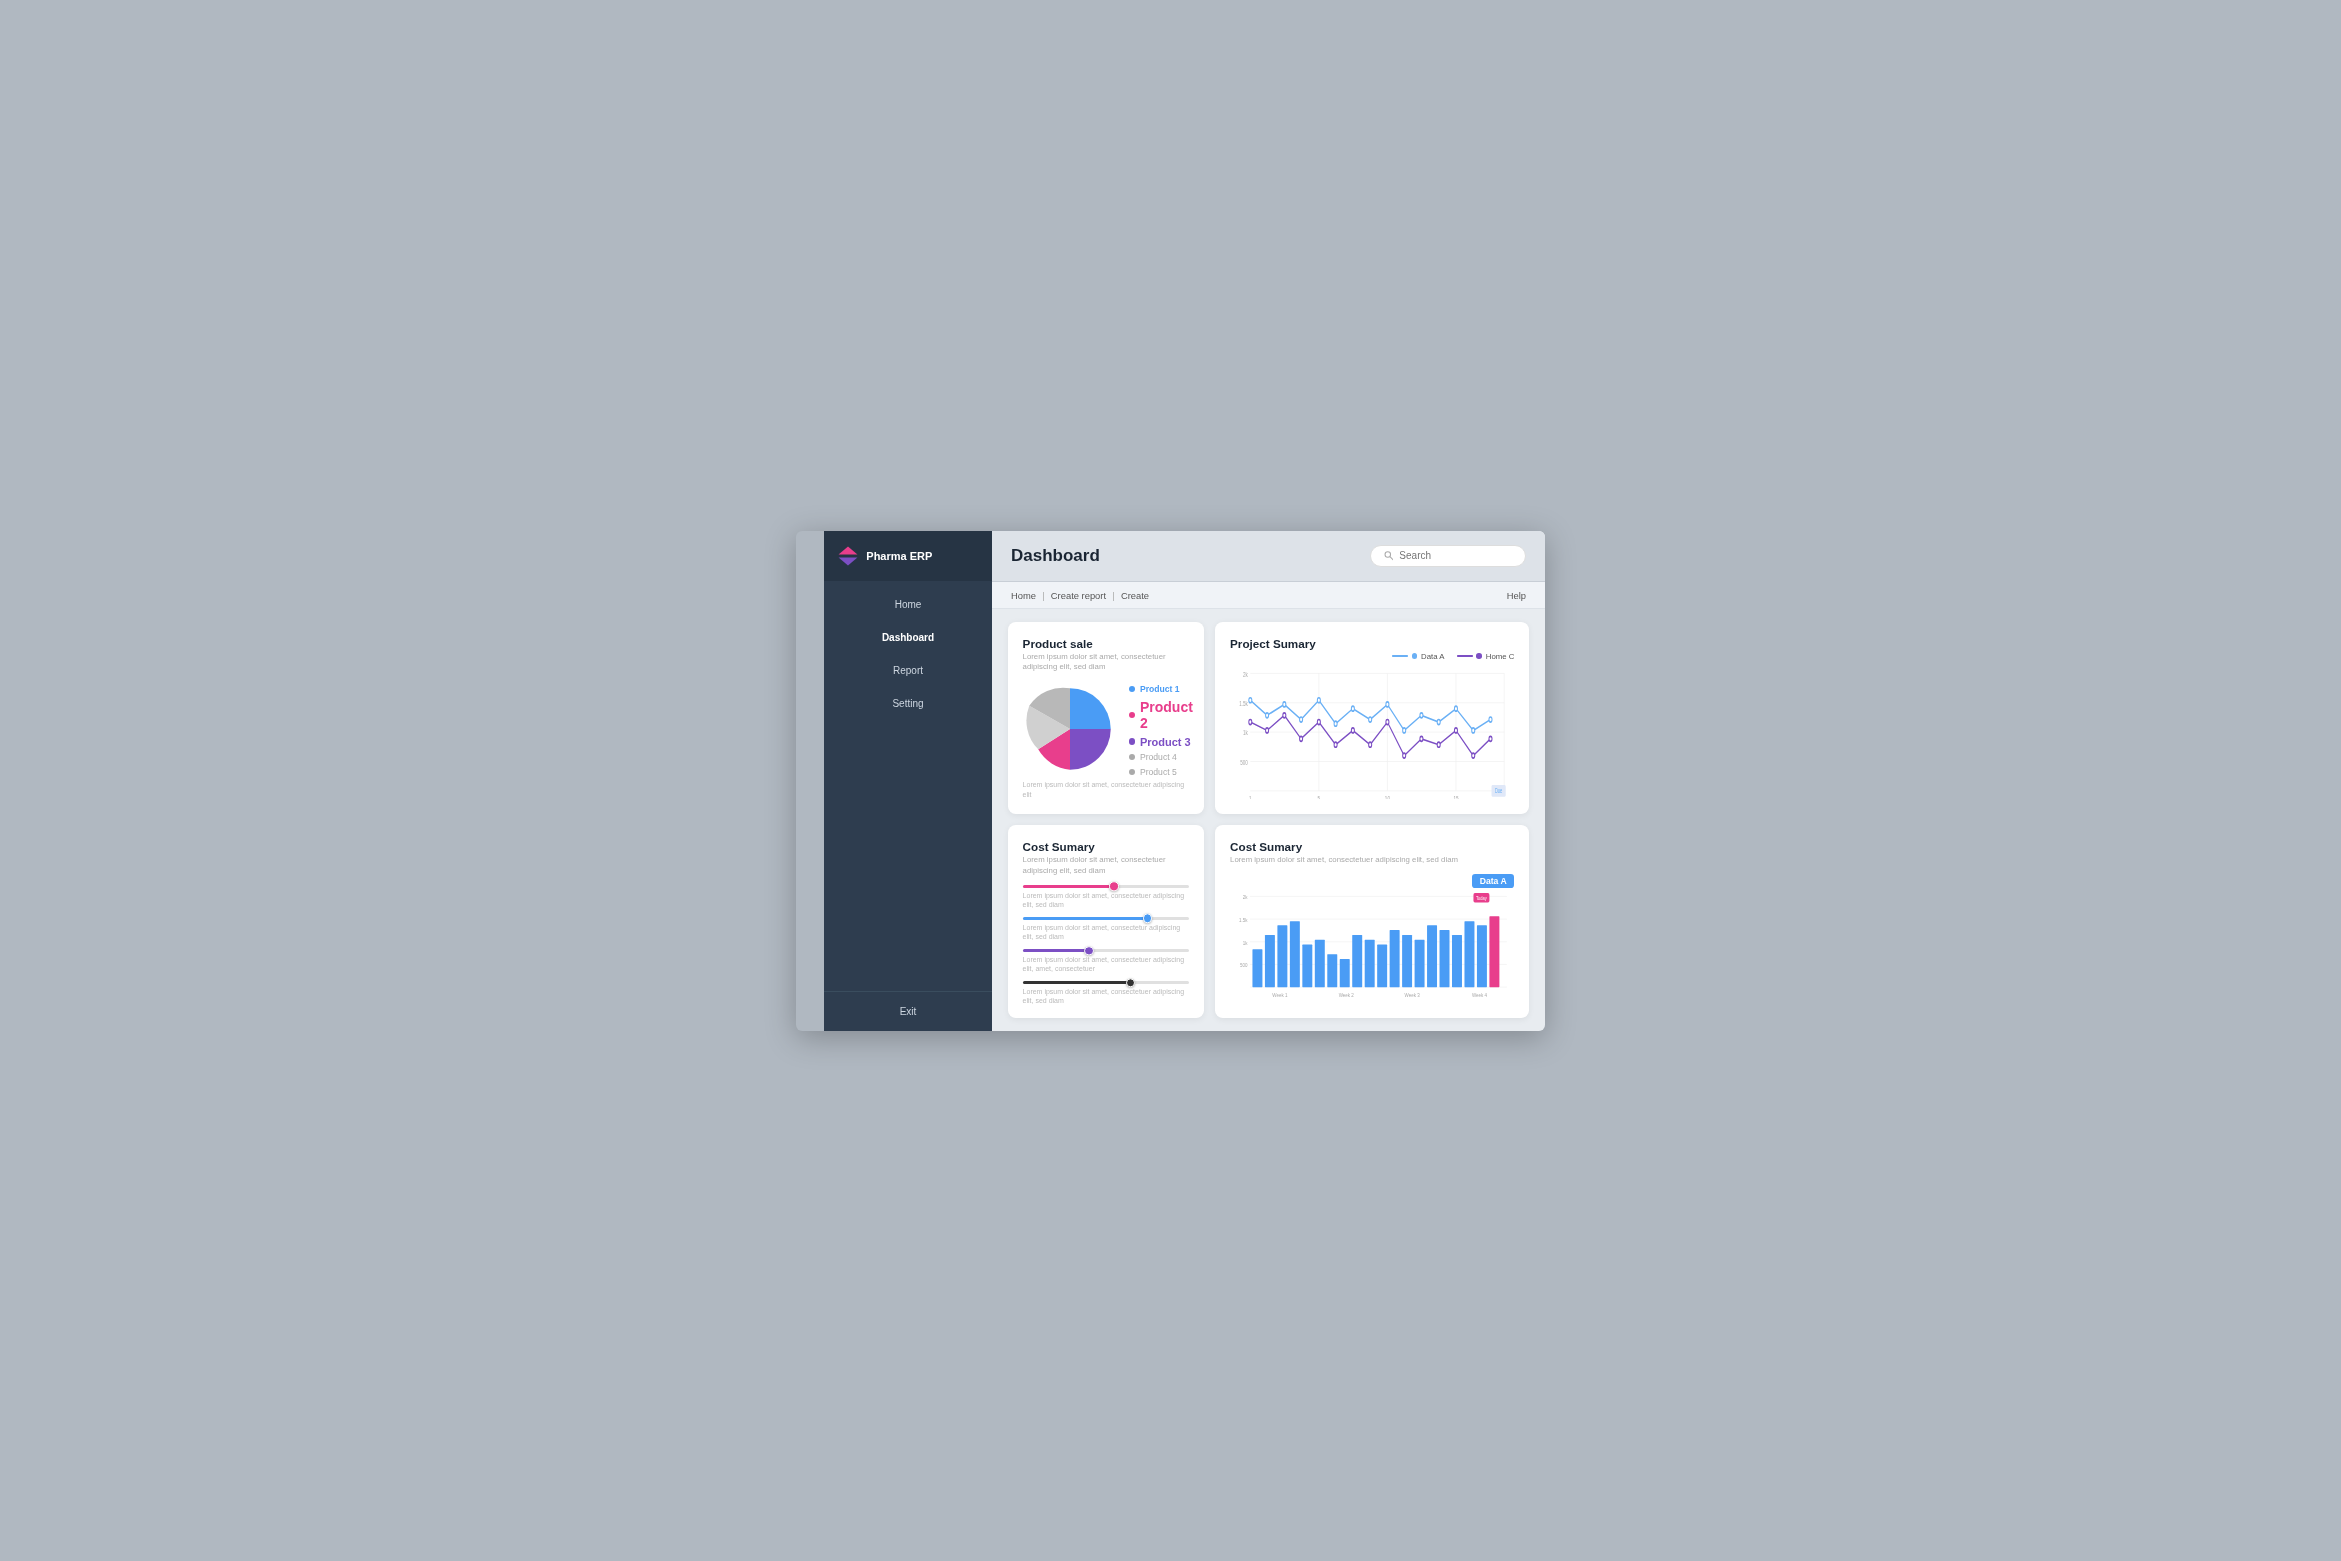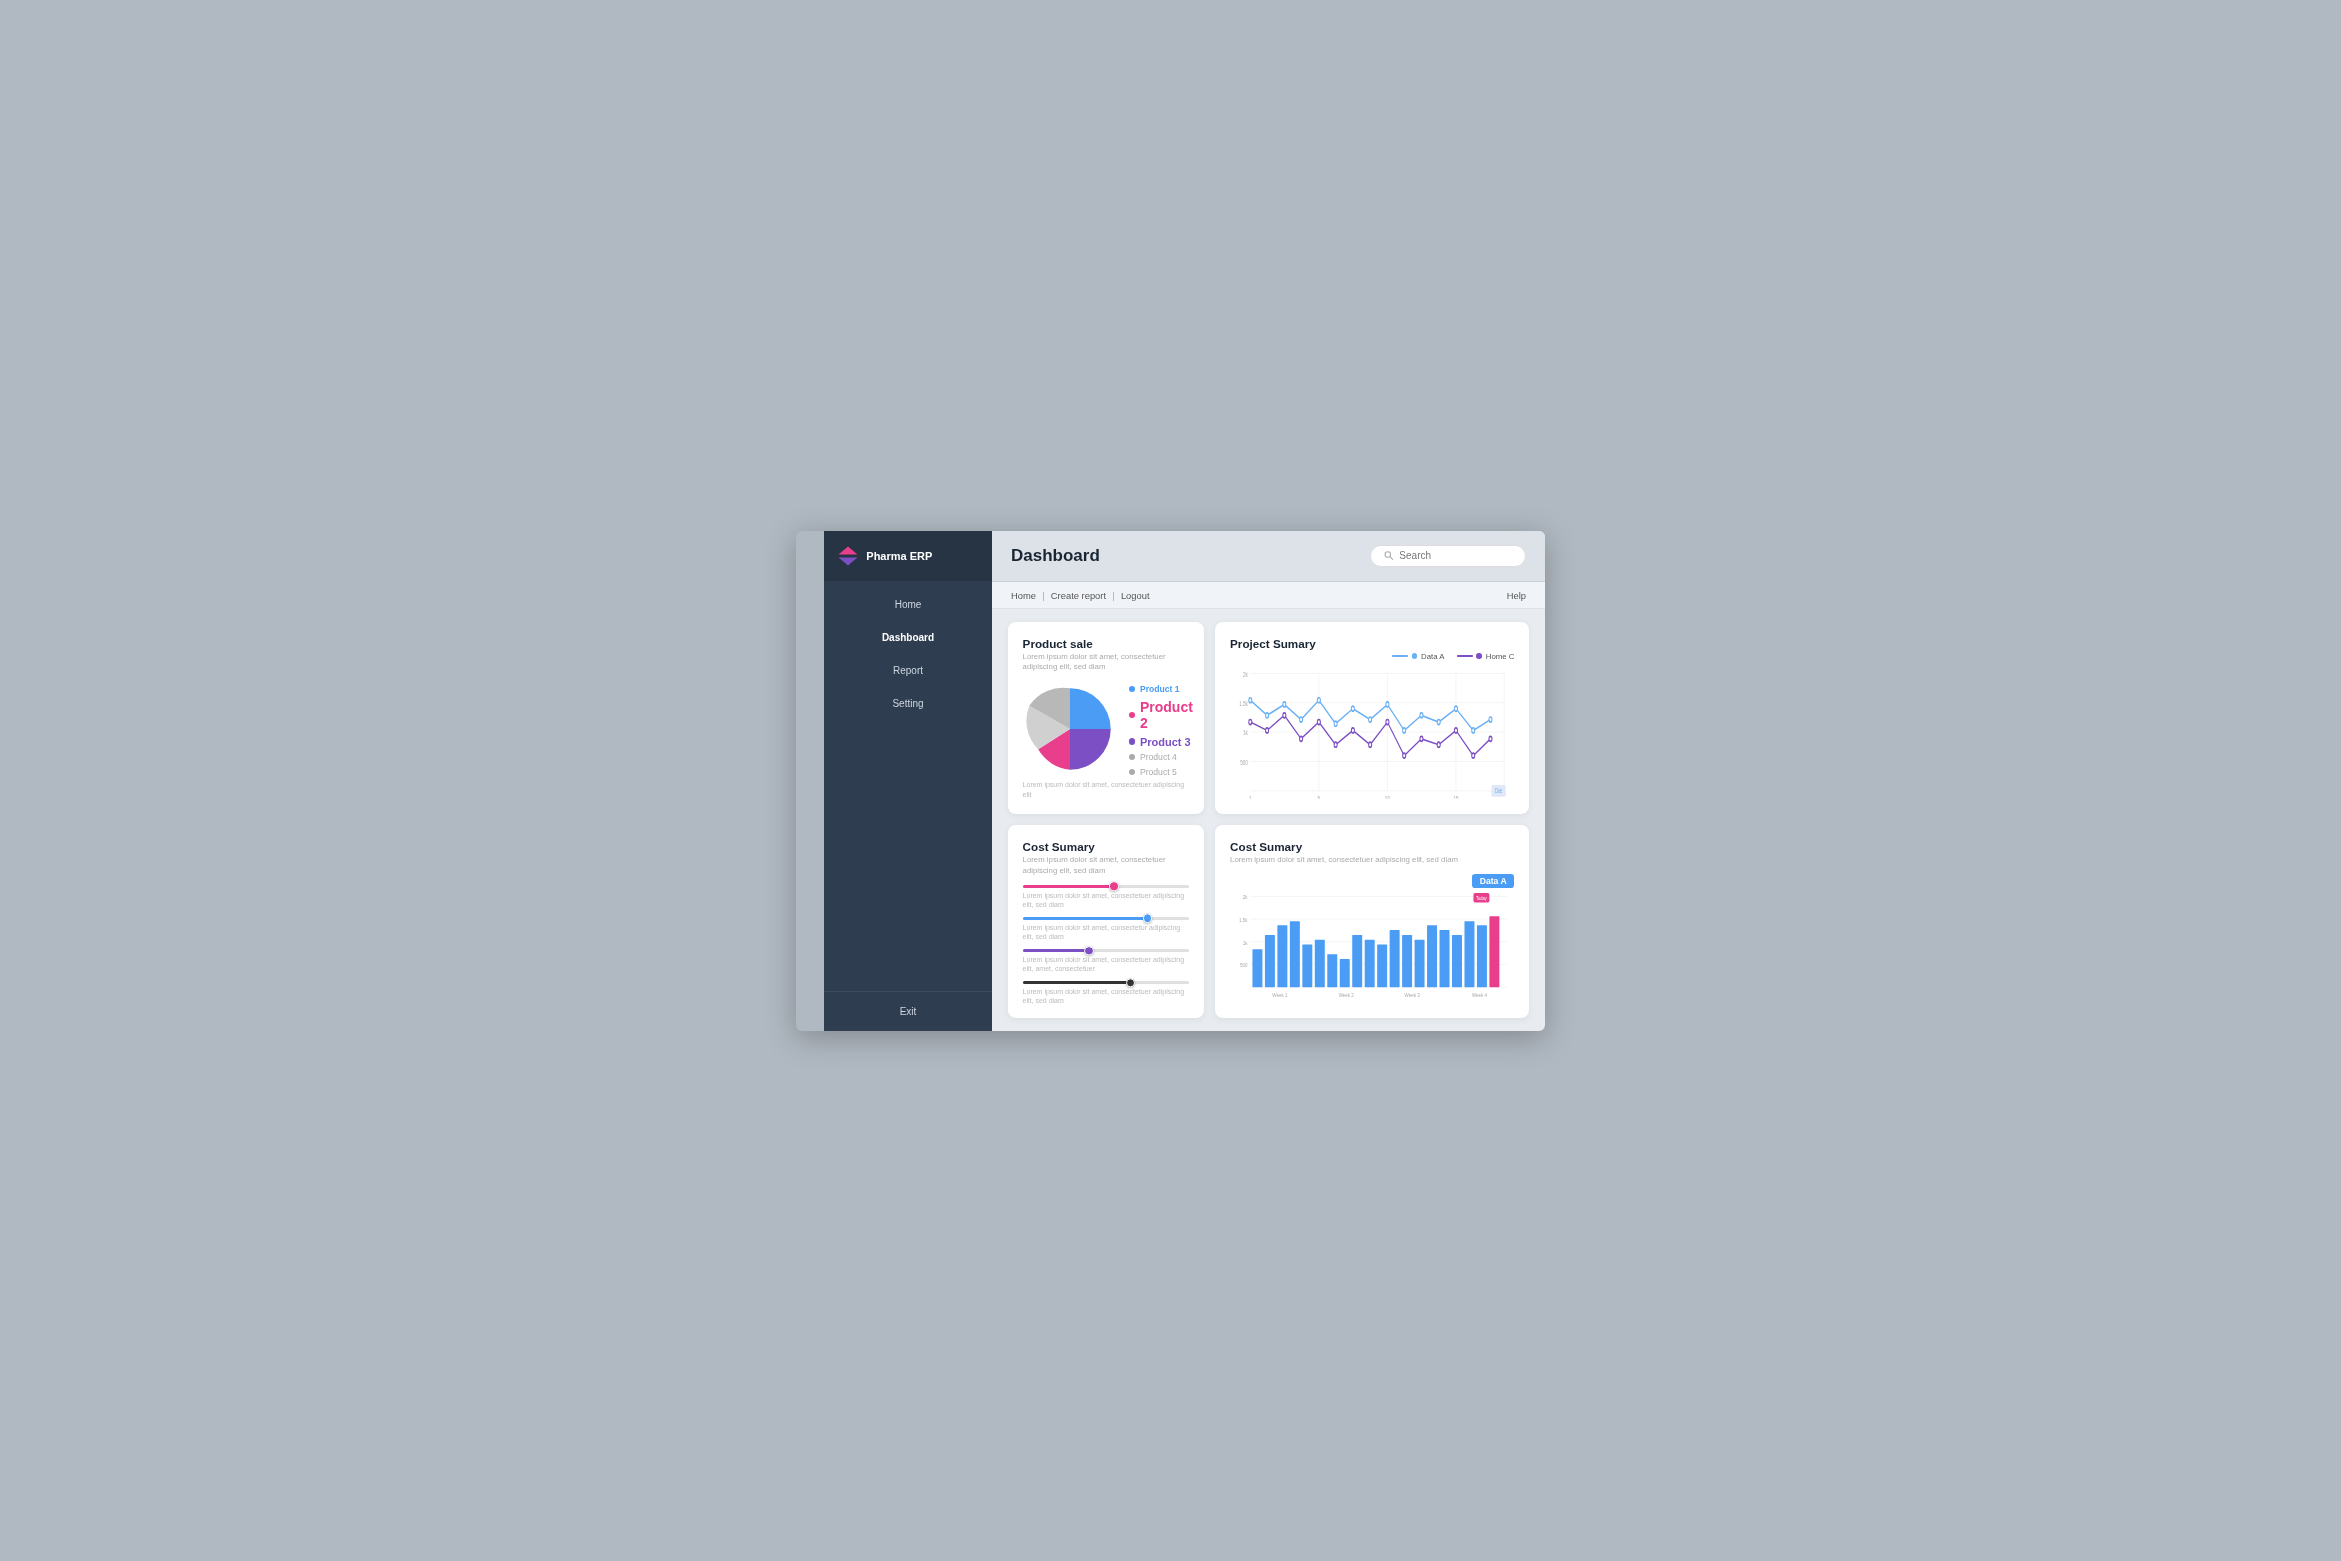--- a/index.html
+++ b/index.html
@@ -281,21 +281,21 @@
         <input type="text" placeholder="Search" style="">
       </div>
     </div>
 
     <div class="breadcrumb-bar">
       <div class="breadcrumb-left">
         <span class="breadcrumb-link">Home</span>
         <span class="breadcrumb-sep">|</span>
         <span class="breadcrumb-link">Create report</span>
         <span class="breadcrumb-sep">|</span>
-        <span class="breadcrumb-link">Logout</span>
+        <span class="breadcrumb-link">Create</span>
       </div>
       <span class="help-btn">Help</span>
     </div>
 
     <div class="dashboard-content">
 
       <div class="card">
         <div class="card-title">Product sale</div>
         <div class="card-subtitle">Lorem ipsum dolor sit amet, consectetuer adipiscing elit, sed diam</div>
         <div class="pie-area">

